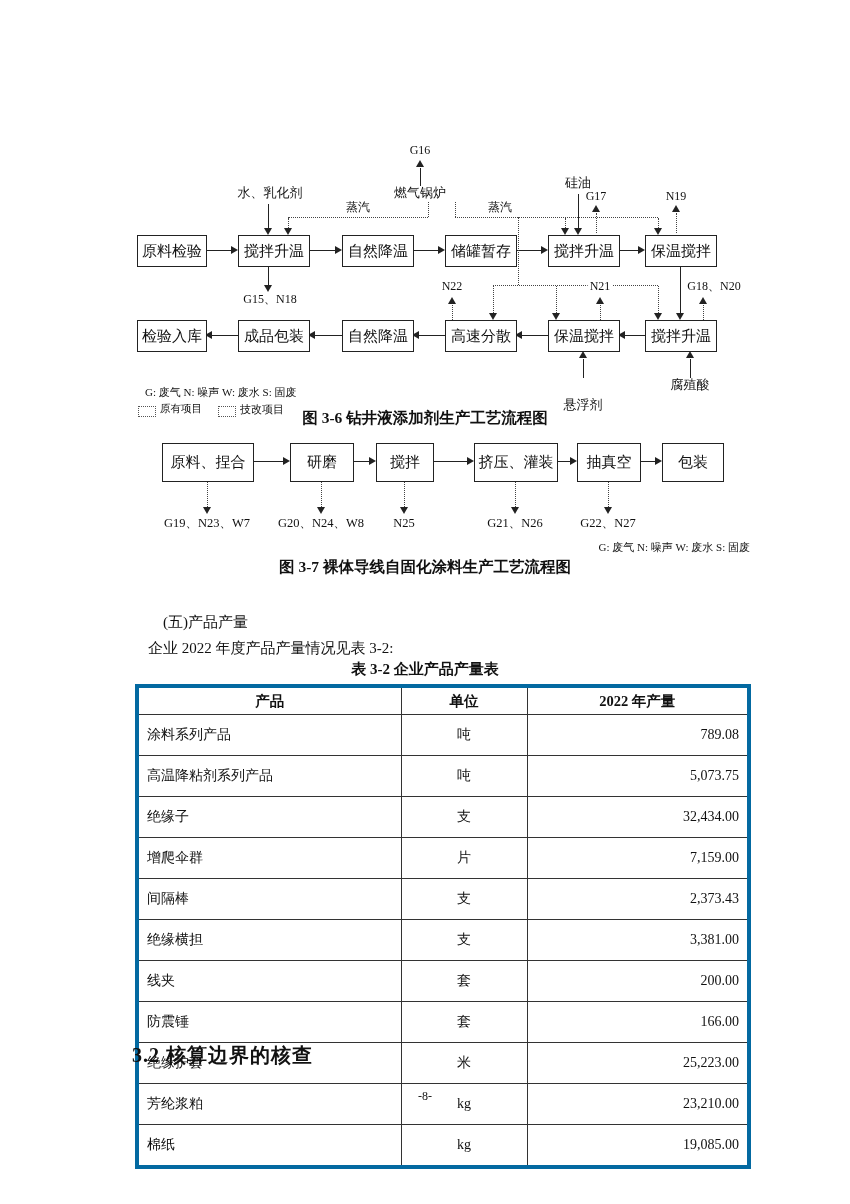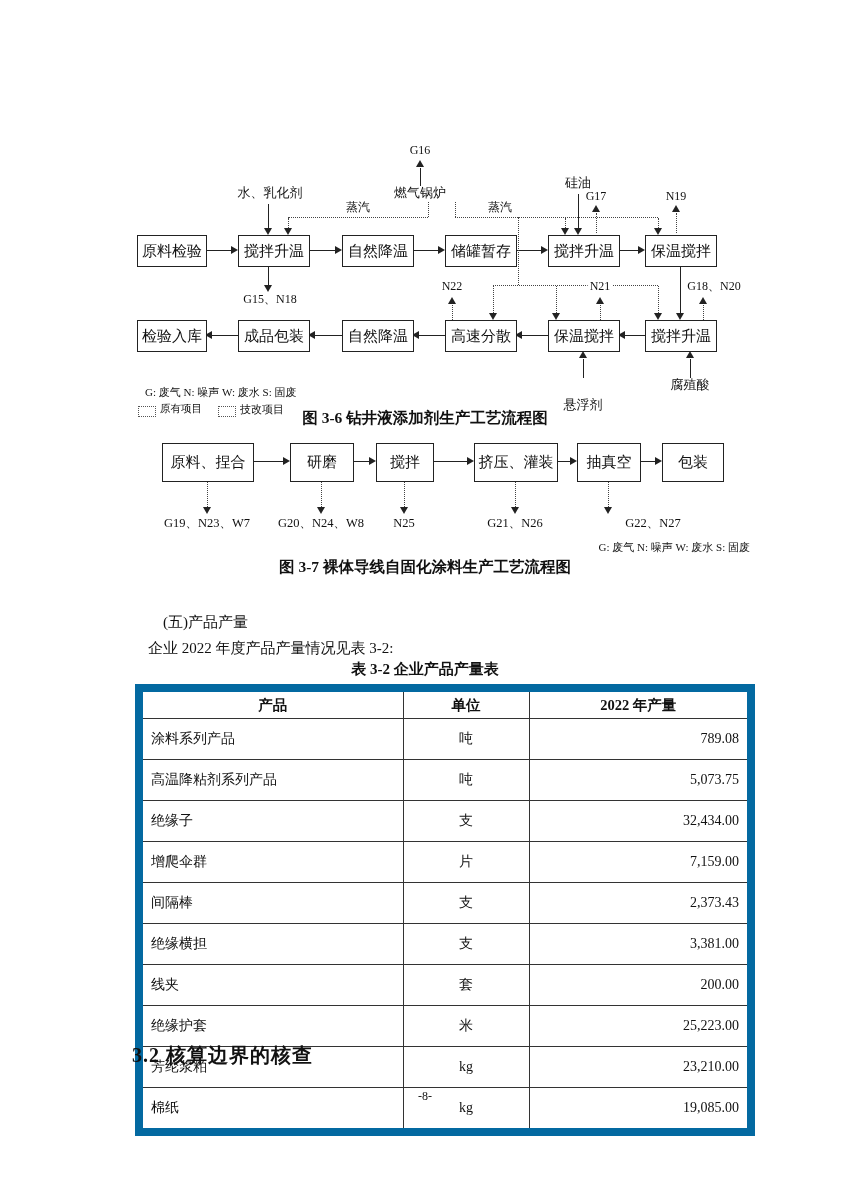--- a/index.html
+++ b/index.html
@@ -19,21 +19,21 @@
   .vd{position:absolute;border-left:1.3px dotted #444;width:0;z-index:1;}
   .ah{position:absolute;width:0;height:0;z-index:2;}
   .ar{border-top:4px solid transparent;border-bottom:4px solid transparent;border-left:7px solid #222;}
   .al{border-top:4px solid transparent;border-bottom:4px solid transparent;border-right:7px solid #222;}
   .au{border-left:4px solid transparent;border-right:4px solid transparent;border-bottom:7px solid #222;}
   .ad{border-left:4px solid transparent;border-right:4px solid transparent;border-top:7px solid #222;}
   .caption{position:absolute;left:0;width:100%;text-align:center;font-weight:bold;font-size:15.5px;}
   .bodytext{position:absolute;font-size:15px;}
   .lgdbox{position:absolute;width:16px;height:9px;border:1px dotted #555;background:#fff;z-index:4;}
   table.prod{position:absolute;left:135px;top:684px;width:612px;border-collapse:collapse;
-             border:8px solid #0369a1;table-layout:fixed;font-size:14px;}
+             border:4px solid #0369a1;table-layout:fixed;font-size:14px;}
   table.prod th{border:1.2px solid #333;height:26px;font-size:14.5px;font-weight:bold;text-align:center;padding:0;}
   table.prod td{border:1.2px solid #333;height:24px;padding:8px;overflow:hidden;white-space:nowrap;}
   td.c-prod{text-align:left;padding-left:8px;}
   td.c-unit{text-align:center;}
   td.c-val{text-align:right;padding-right:8px;}
   .h32{position:absolute;font-weight:bold;font-size:20px;letter-spacing:1px;}
   .pagenum{position:absolute;left:0;width:100%;text-align:center;font-size:12px;}
 </style>
 </head>
 <body>
@@ -180,21 +180,21 @@
       <i class="ah ad" style="left:270px;top:70px;"></i>
     <i class="vd" style="left:385px;top:43px;height:27px;"></i>
       <i class="ah ad" style="left:381px;top:70px;"></i>
     <i class="vd" style="left:478px;top:43px;height:27px;"></i>
       <i class="ah ad" style="left:474px;top:70px;"></i>
 
     <span class="lbl" style="left:77px;top:80px;font-size:12.5px;">G19、N23、W7</span>
     <span class="lbl" style="left:191px;top:80px;font-size:12.5px;">G20、N24、W8</span>
     <span class="lbl" style="left:274px;top:80px;font-size:12.5px;">N25</span>
     <span class="lbl" style="left:385px;top:80px;font-size:12.5px;">G21、N26</span>
-    <span class="lbl" style="left:478px;top:80px;font-size:12.5px;margin-left:45px;">G22、N27</span>
+    <span class="lbl" style="left:478px;top:80px;font-size:12.5px;">G22、N27</span>
 
     <span class="lbl-left" style="right:2px;top:104px;font-size:11px;">G: 废气 N: 噪声 W: 废水 S: 固废</span>
   </div>
 
   <div class="caption" style="top:557px;">图 3-7  裸体导线自固化涂料生产工艺流程图</div>
 
   <div class="bodytext" style="left:163px;top:613px;">(五)产品产量</div>
   <div class="bodytext" style="left:148px;top:639px;">企业 2022 年度产品产量情况见表 3-2:</div>
   <div class="caption" style="top:660px;font-size:15px;">表 3-2 企业产品产量表</div>
 
@@ -241,20 +241,25 @@
           <td class="c-prod">绝缘横担</td>
           <td class="c-unit">支</td>
           <td class="c-val">3,381.00</td>
         </tr>
         <tr>
           <td class="c-prod">线夹</td>
           <td class="c-unit">套</td>
           <td class="c-val">200.00</td>
         </tr>
         <tr>
+          <td class="c-prod">防震锤</td>
+          <td class="c-unit">套</td>
+          <td class="c-val">166.00</td>
+        </tr>
+        <tr>
           <td class="c-prod">绝缘护套</td>
           <td class="c-unit">米</td>
           <td class="c-val">25,223.00</td>
         </tr>
         <tr>
           <td class="c-prod">芳纶浆粕</td>
           <td class="c-unit">kg</td>
           <td class="c-val">23,210.00</td>
         </tr>
         <tr>

